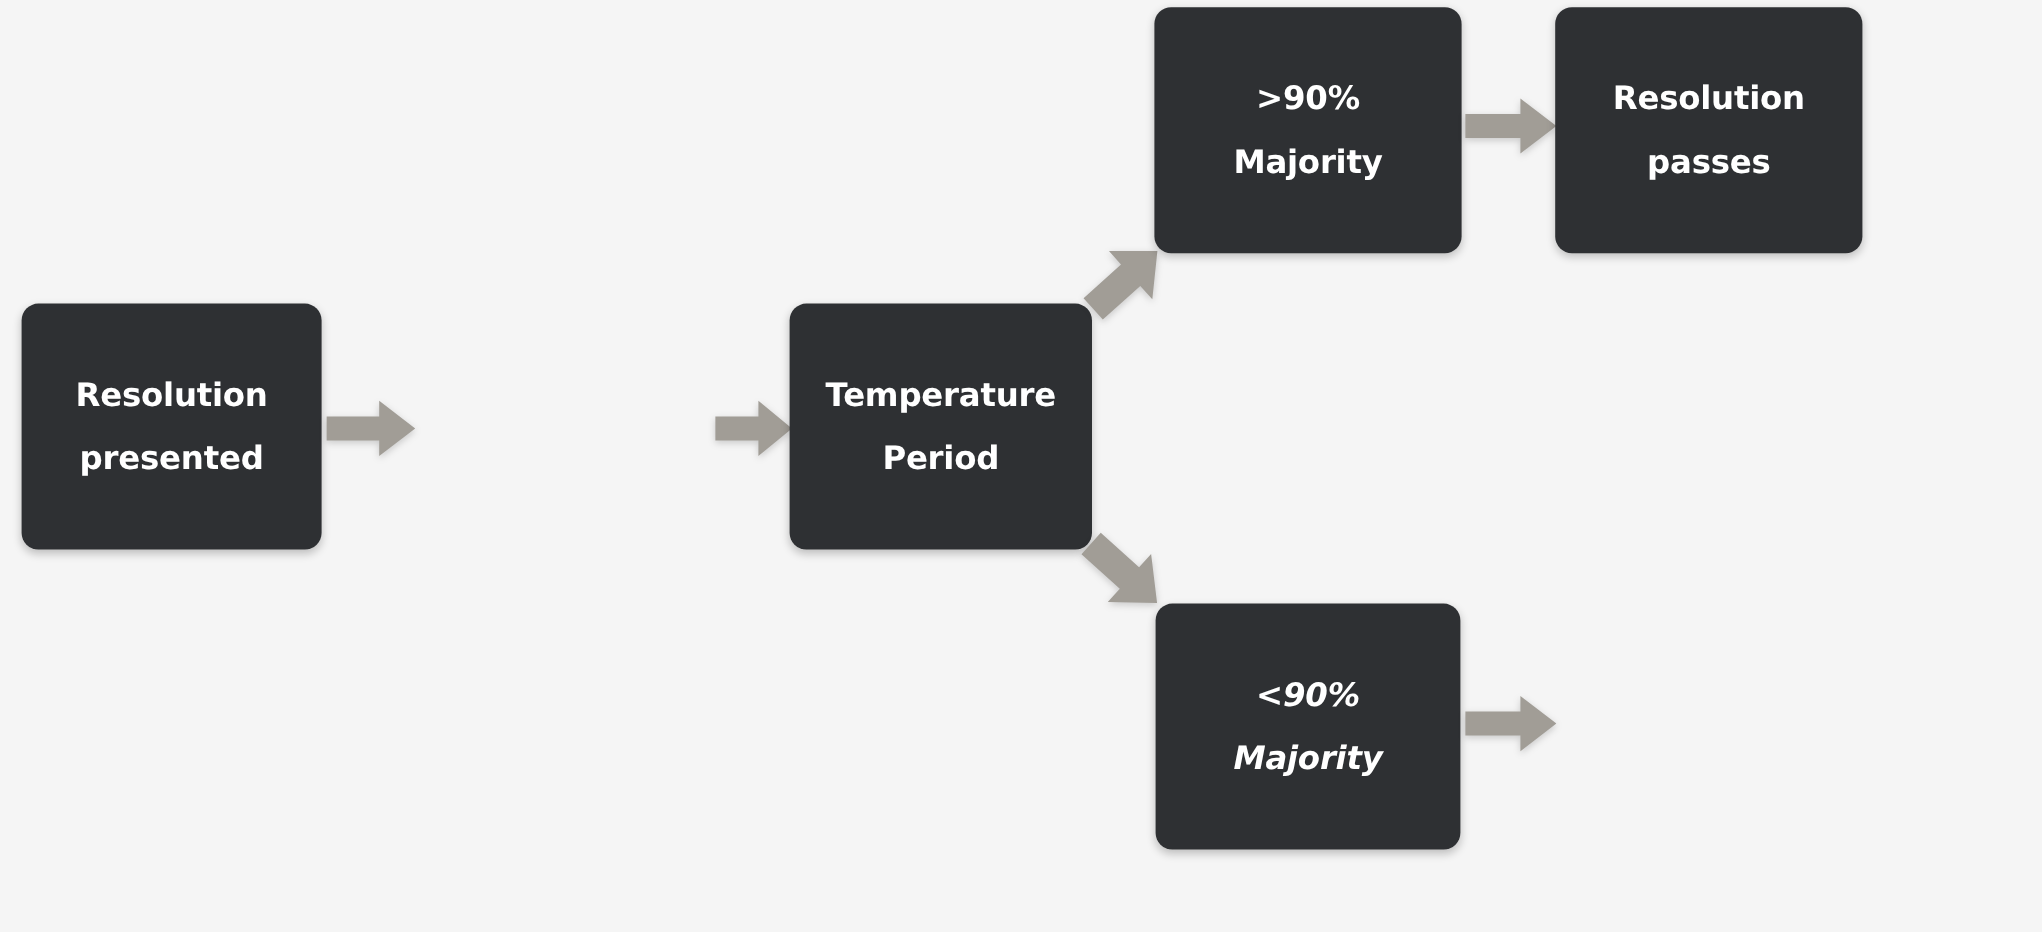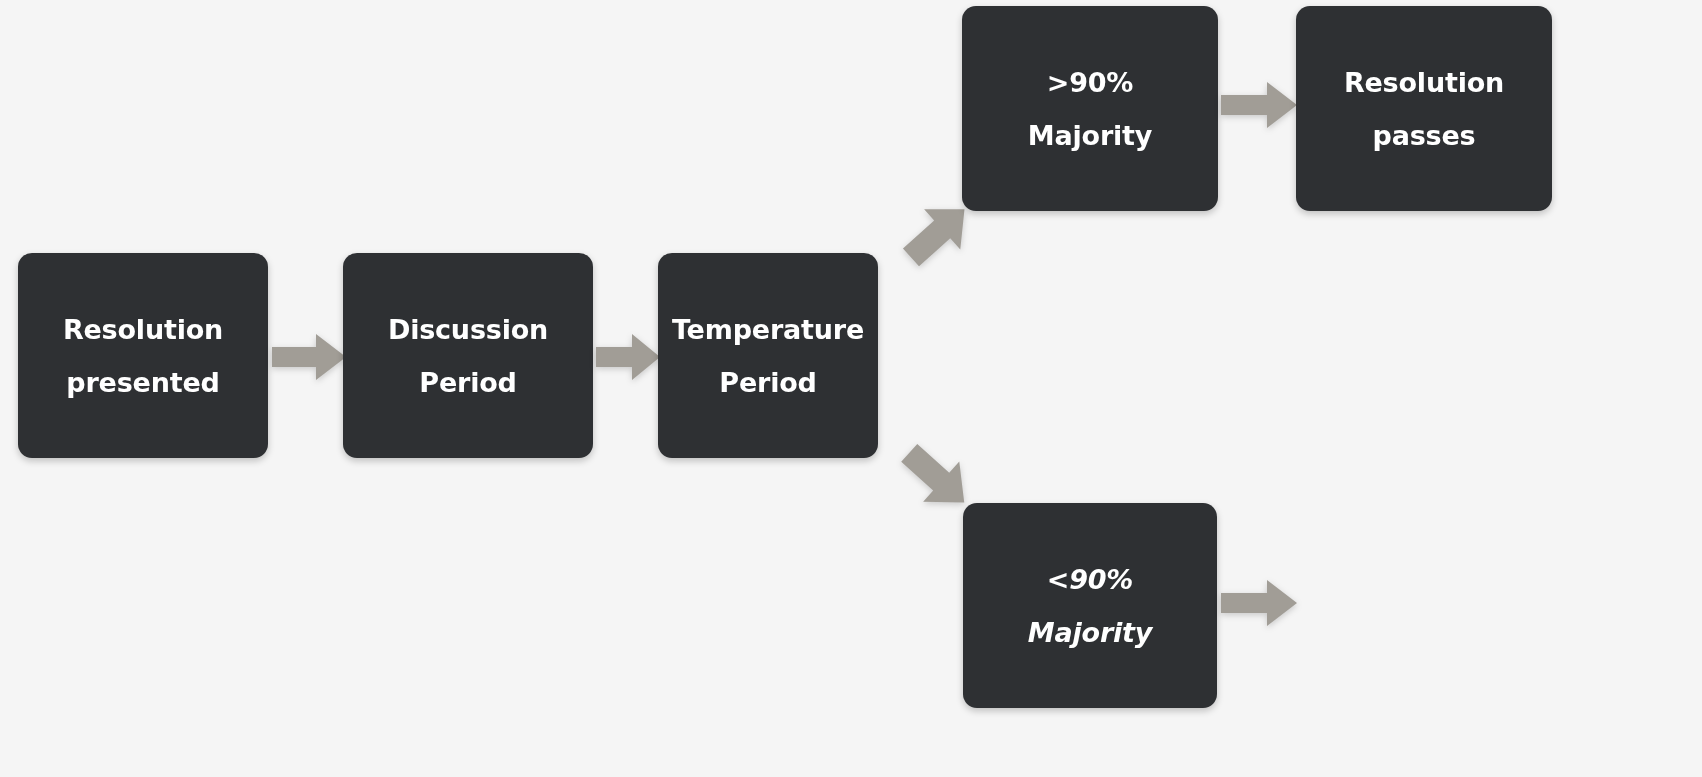--- a/index.html
+++ b/index.html
@@ -43,21 +43,21 @@
     white-space: nowrap;
   }
   .node .line + .line {
     margin-top: 26px;
     text-align: center;
   }
 
   
   #node-resolution-presented { left: 18px;   top: 253px; width: 250px; height: 205px; }
   #node-discussion-period    { left: 343px;  top: 253px; width: 250px; height: 205px; }
-  #node-temperature-check    { left: 658px;  top: 253px; width: 220px; height: 205px; }
+  #node-temperature-check    { left: 658px;  top: 253px; width: 252px; height: 205px; }
   #node-majority-above       { left: 962px;  top: 6px;   width: 256px; height: 205px; }
   #node-resolution-passes    { left: 1296px; top: 6px;   width: 256px; height: 205px; }
   #node-majority-below       { left: 963px;  top: 503px; width: 254px; height: 205px; font-style: italic; }
   #node-sort-grievances      { left: 1296px; top: 503px; width: 256px; height: 205px; }
 
   
   .arrow {
     position: absolute;
     filter: drop-shadow(0 2px 3px rgba(0,0,0,0.18));
   }
@@ -79,24 +79,20 @@
     <div class="line">Resolution</div>
     <div class="line">presented</div>
   </div>
 
   <div class="arrow" id="arrow-presented-to-discussion">
     <svg viewBox="0 0 74 54" width="74" height="54" aria-hidden="true">
       <path d="M0,17 L44,17 L44,4 L74,27 L44,50 L44,37 L0,37 Z" fill="#a19d96"></path>
     </svg>
   </div>
 
-  <div class="node" id="node-discussion-period">
-    <div class="line">Discussion</div>
-    <div class="line">Period</div>
-  </div>
 
   <div class="arrow" id="arrow-discussion-to-temp">
     <svg viewBox="0 0 64 54" width="64" height="54" aria-hidden="true">
       <path d="M0,17 L36,17 L36,4 L64,27 L36,50 L36,37 L0,37 Z" fill="#a19d96"></path>
     </svg>
   </div>
 
   <div class="node" id="node-temperature-check">
     <div class="line">Temperature</div>
     <div class="line">Period</div>

